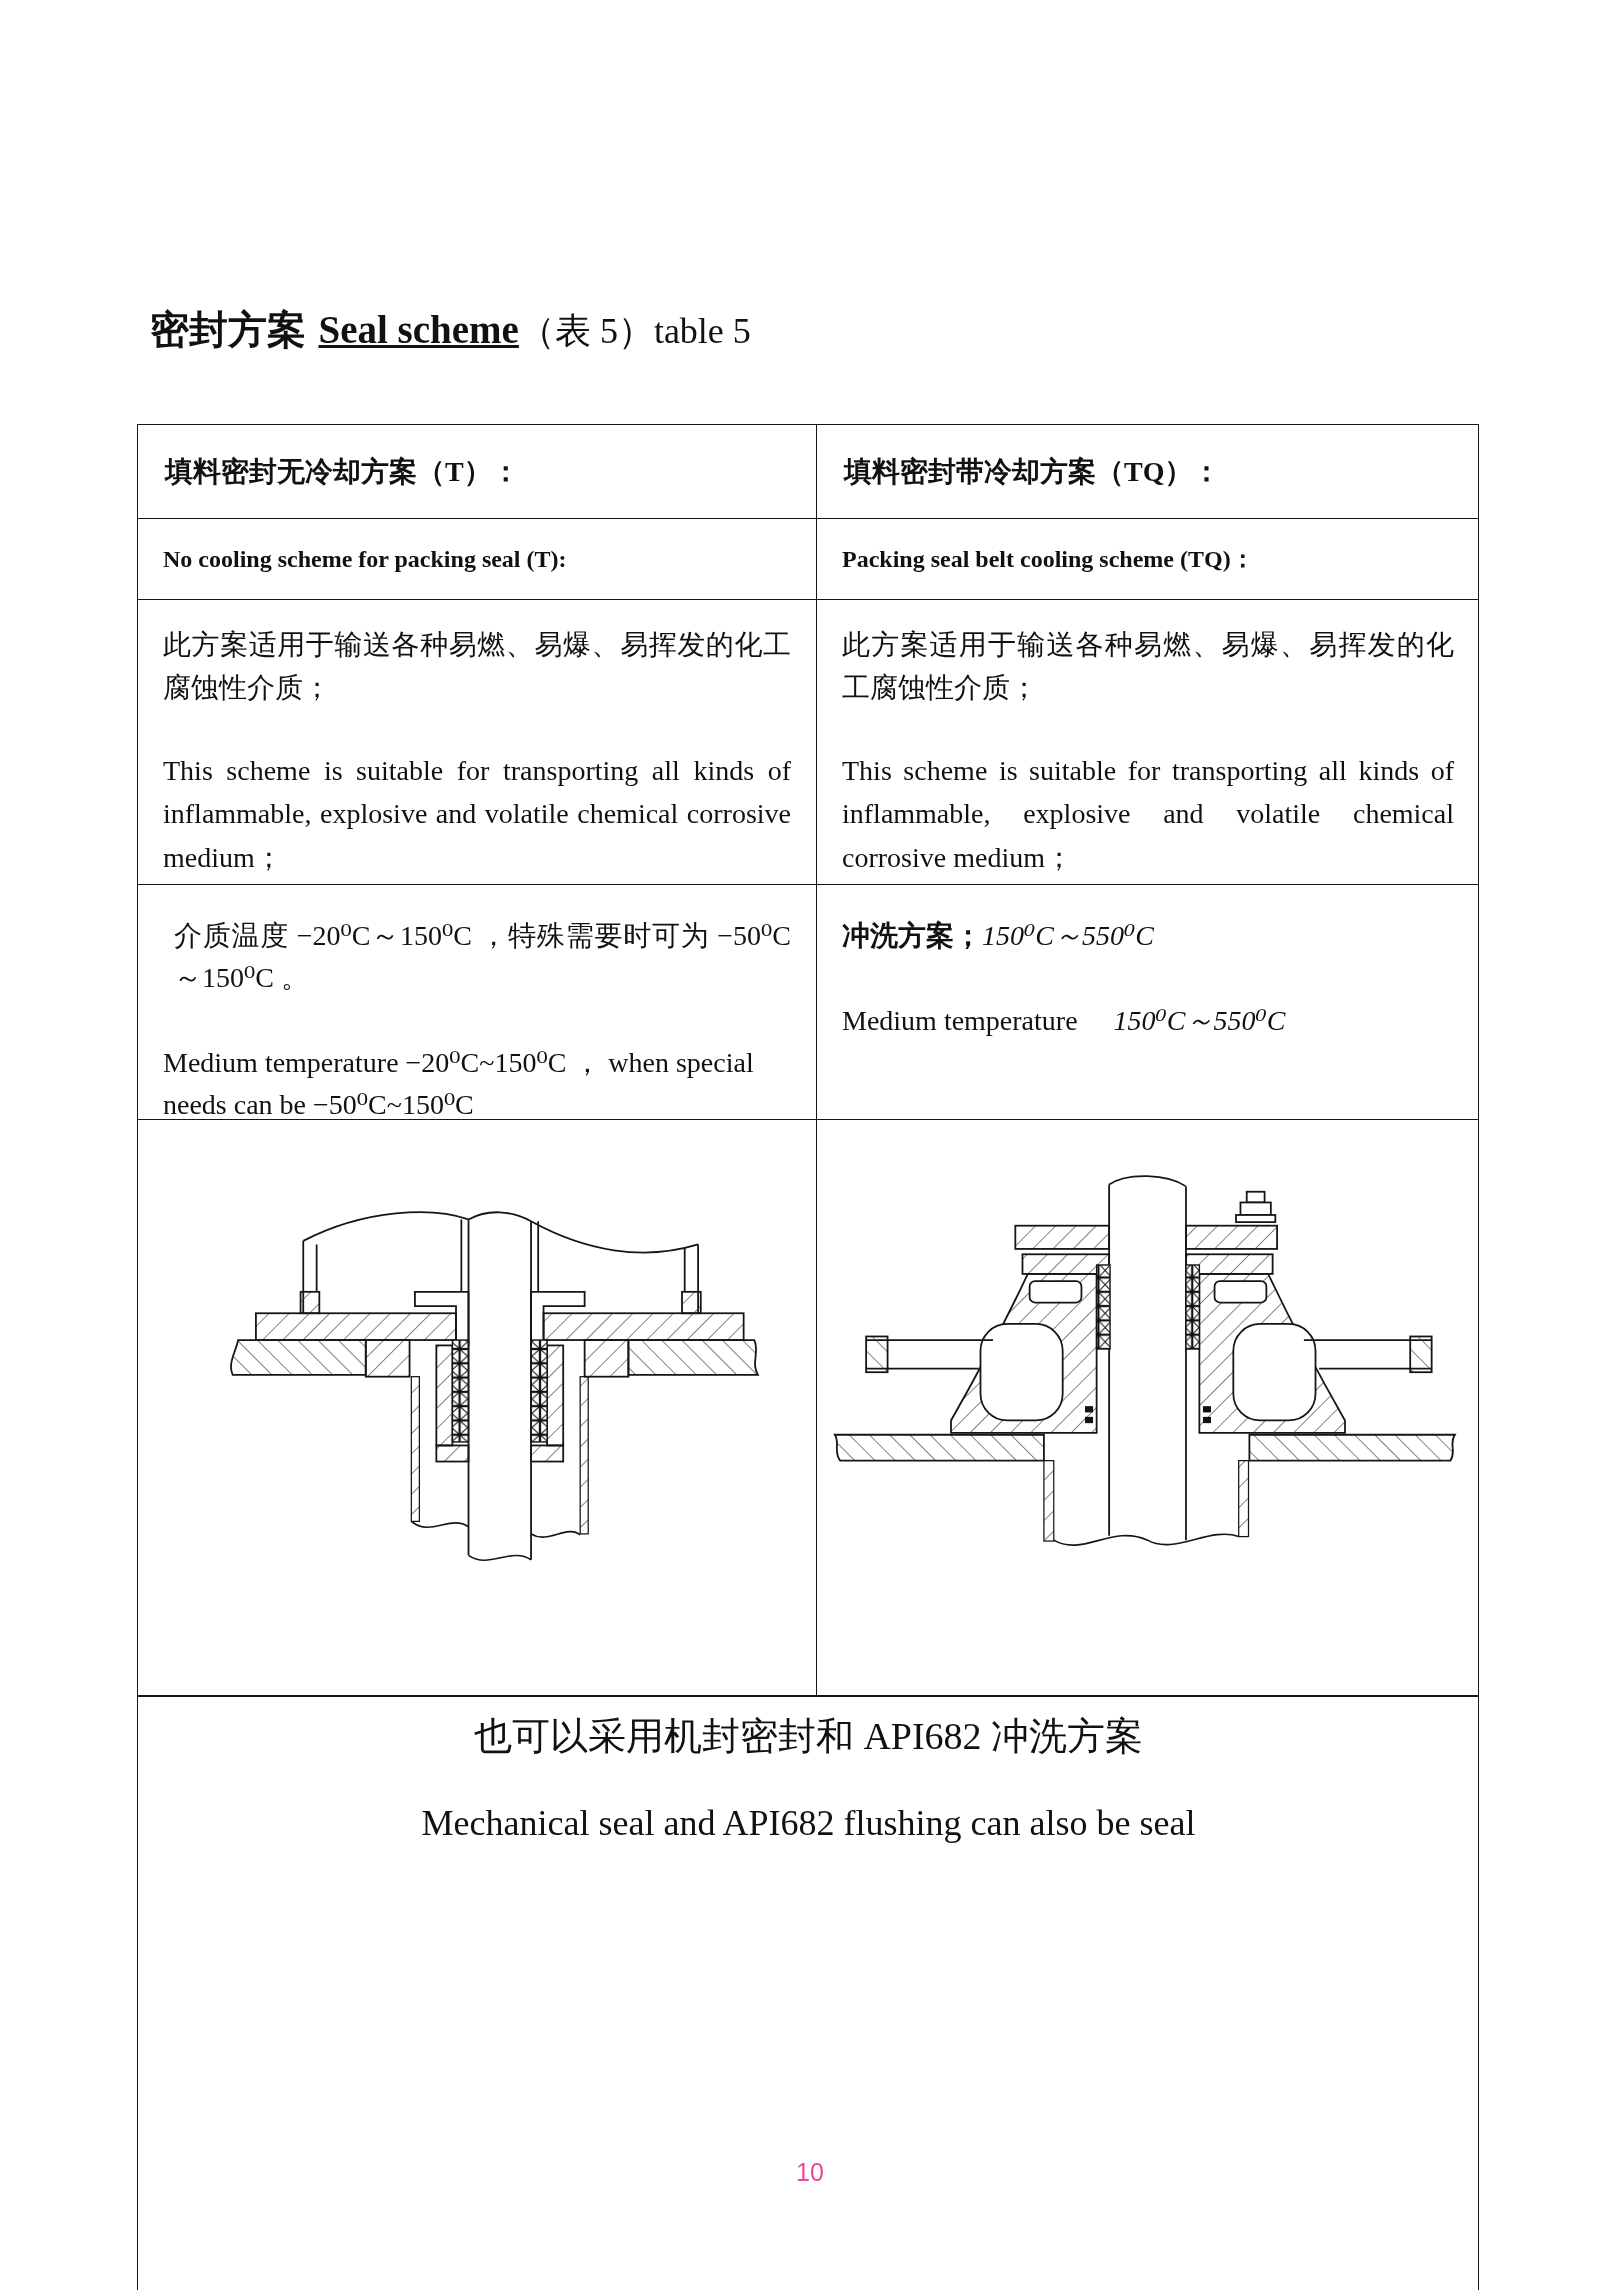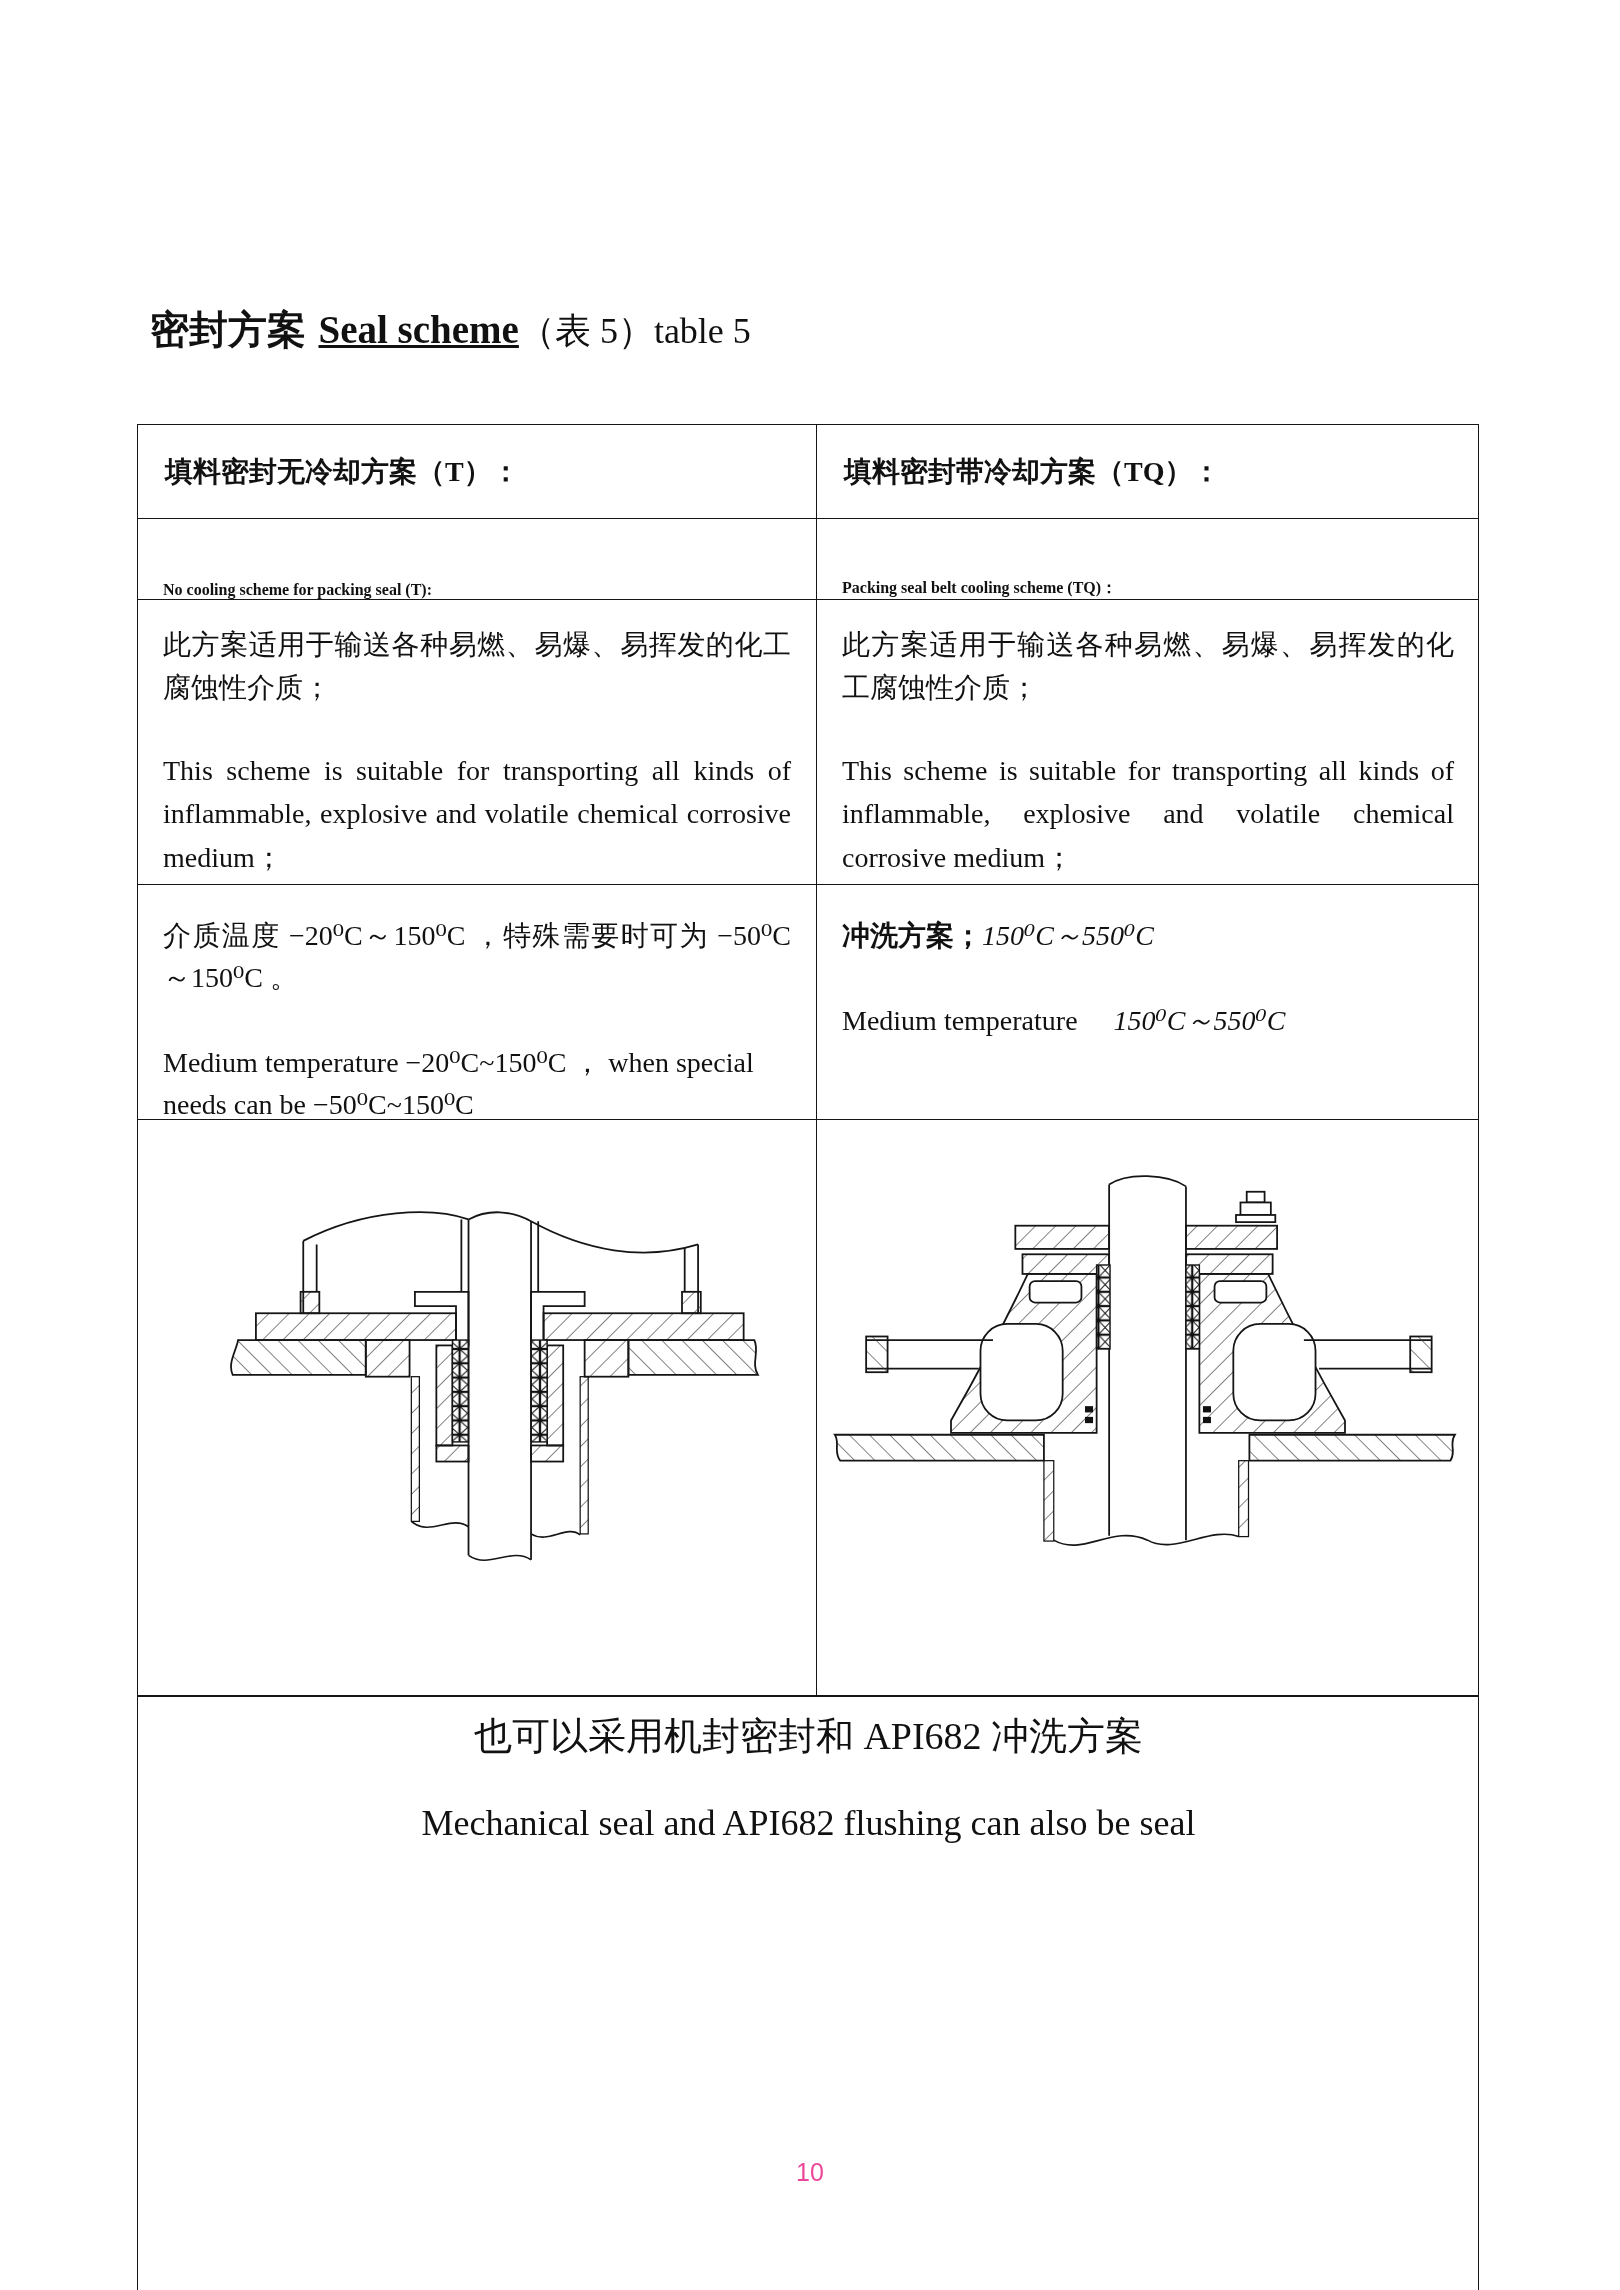--- a/index.html
+++ b/index.html
@@ -8,21 +8,21 @@
   .title{position:absolute;left:150px;top:303px;white-space:nowrap;font-size:36px;}
   .title .t-cn{font-weight:700;font-size:39px;}
   .title .t-en{font-weight:700;font-size:39px;margin-left:12.5px;text-decoration:underline;}
   .title .t-sfx{font-weight:400;font-size:36px;}
   .tbl{position:absolute;left:137px;top:424px;width:1342px;height:2052px;box-sizing:border-box;
        border:1.8px solid #151515;display:grid;grid-template-columns:679px 662px;
        grid-template-rows:94px 81px 285px 235px 577px auto;}
   .cell{box-sizing:border-box;border-bottom:1.8px solid #151515;overflow:hidden;}
   .col-l{border-right:1.8px solid #151515;}
   .hdr-cn{display:flex;align-items:center;padding:0 27px;font-weight:700;font-size:28px;}
-  .hdr-en{display:flex;align-items:flex-end;padding:0 25px;font-weight:700;font-size:16px;}
+  .hdr-en{display:flex;align-items:center;padding:0 25px;font-weight:700;font-size:24px;}
   .body-cell{padding:23px 25px 0 25px;font-size:28px;line-height:1.55;text-align:justify;}
   .body-cell p{margin:0 0 39px 0;}
   .temp-cell{padding:30px 25px 0 25px;font-size:28px;line-height:1.5;}
   .temp-cell p{margin:0 0 43px 0;}
   .temp-label-cn{font-weight:700;}
   .fml{font-style:italic;}
   .diag-cell{border-bottom:2.7px solid #151515;}
   .diag-cell svg{display:block;width:100%;height:100%;}
   .merged{grid-column:1 / span 2;border-bottom:none;text-align:center;padding-top:13px;}
   .merged .m-cn{font-size:38px;line-height:1.4;}
@@ -58,21 +58,21 @@
     <div class="cell col-l body-cell">
       <p>此方案适用于输送各种易燃、易爆、易挥发的化工腐蚀性介质；</p>
       <p>This scheme is suitable for transporting all kinds of inflammable, explosive and volatile chemical corrosive medium；</p>
     </div>
     <div class="cell body-cell">
       <p>此方案适用于输送各种易燃、易爆、易挥发的化工腐蚀性介质；</p>
       <p>This scheme is suitable for transporting all kinds of inflammable, explosive and volatile chemical corrosive medium；</p>
     </div>
 
     <div class="cell col-l temp-cell">
-      <p style="text-align:justify;">介质温度 −20⁰C～150⁰C ，特殊需要时可为 −50⁰C～150⁰C 。</p>
+      <p style="text-align:justify;margin-left:11px;">介质温度 −20⁰C～150⁰C ，特殊需要时可为 −50⁰C～150⁰C 。</p>
       <p>Medium temperature −20⁰C~150⁰C ， when special needs can be −50⁰C~150⁰C</p>
     </div>
     <div class="cell temp-cell">
       <p><span class="temp-label-cn">冲洗方案；</span><span class="fml">150⁰C～550⁰C</span></p>
       <p><span>Medium temperature</span><span class="fml" style="margin-left:36px;">150⁰C～550⁰C</span></p>
     </div>
 
     <div class="cell col-l diag-cell">
       <svg viewBox="0 0 759 643" preserveAspectRatio="xMidYMid meet">
         <defs>

